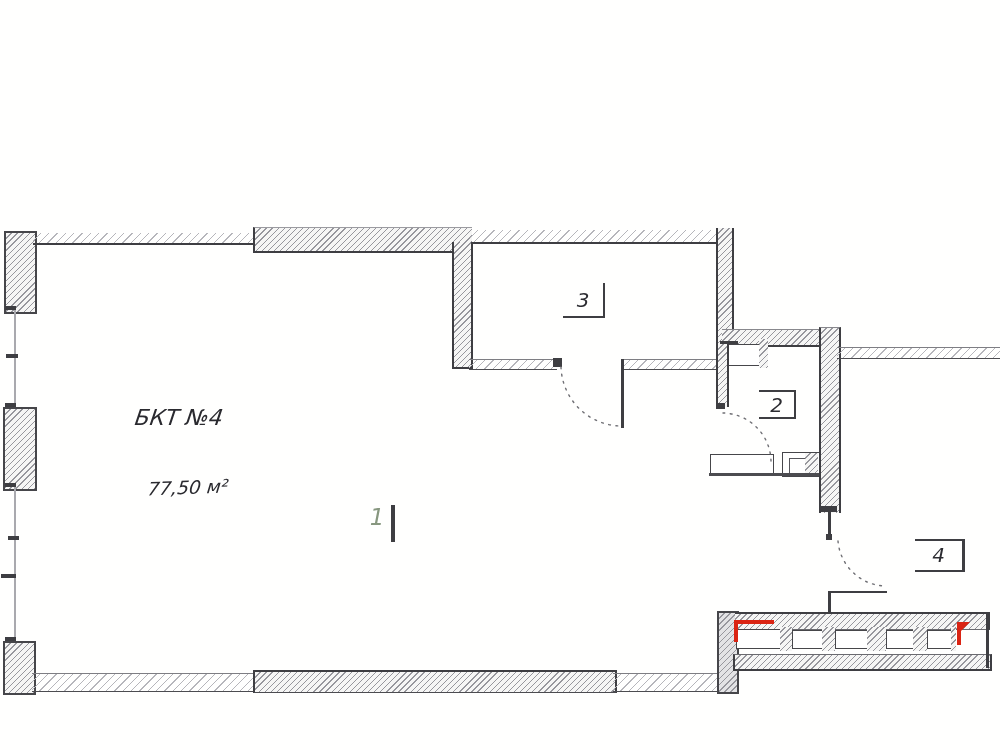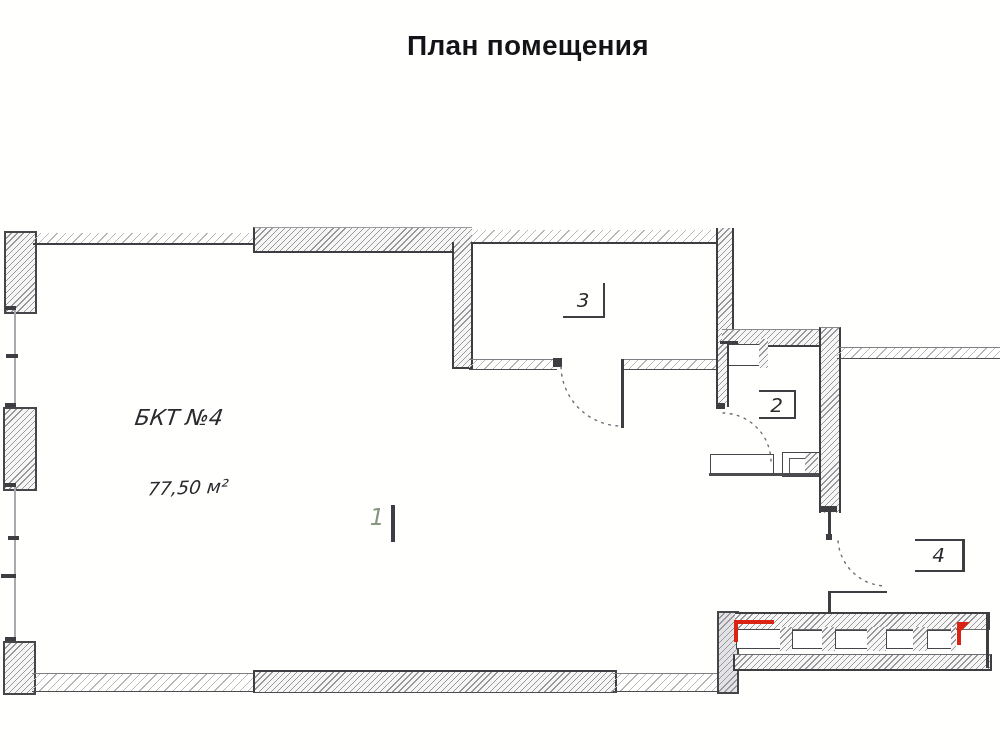--- a/index.html
+++ b/index.html
@@ -62,21 +62,20 @@
     position:absolute; left:961px; top:622px; width:0; height:0;
     border-top:9px solid var(--accent-red,#da2413);
     border-right:9px solid transparent;
   }
 </style>
 </head>
 <body>
 
 <div id="canvas">
 
-  <div id="title">План помещения</div>
 
   <div class="abs hatch pier" style="left:4px;top:231px;width:29px;height:79px;"></div>
   <div class="abs" style="left:14px;top:310px;width:2px;height:98px;background:#a9a9ae;"></div>
   <div class="abs hatch pier" style="left:3px;top:407px;width:30px;height:80px;"></div>
   <div class="abs" style="left:14px;top:487px;width:2px;height:155px;background:#a9a9ae;"></div>
   <div class="abs hatch pier" style="left:3px;top:641px;width:29px;height:50px;"></div>
   <div class="abs dark" style="left:5px;top:306px;width:11px;height:4px;"></div>
   <div class="abs dark" style="left:6px;top:354px;width:12px;height:4px;"></div>
   <div class="abs dark" style="left:5px;top:403px;width:11px;height:4px;"></div>
   <div class="abs dark" style="left:5px;top:483px;width:11px;height:4px;"></div>

